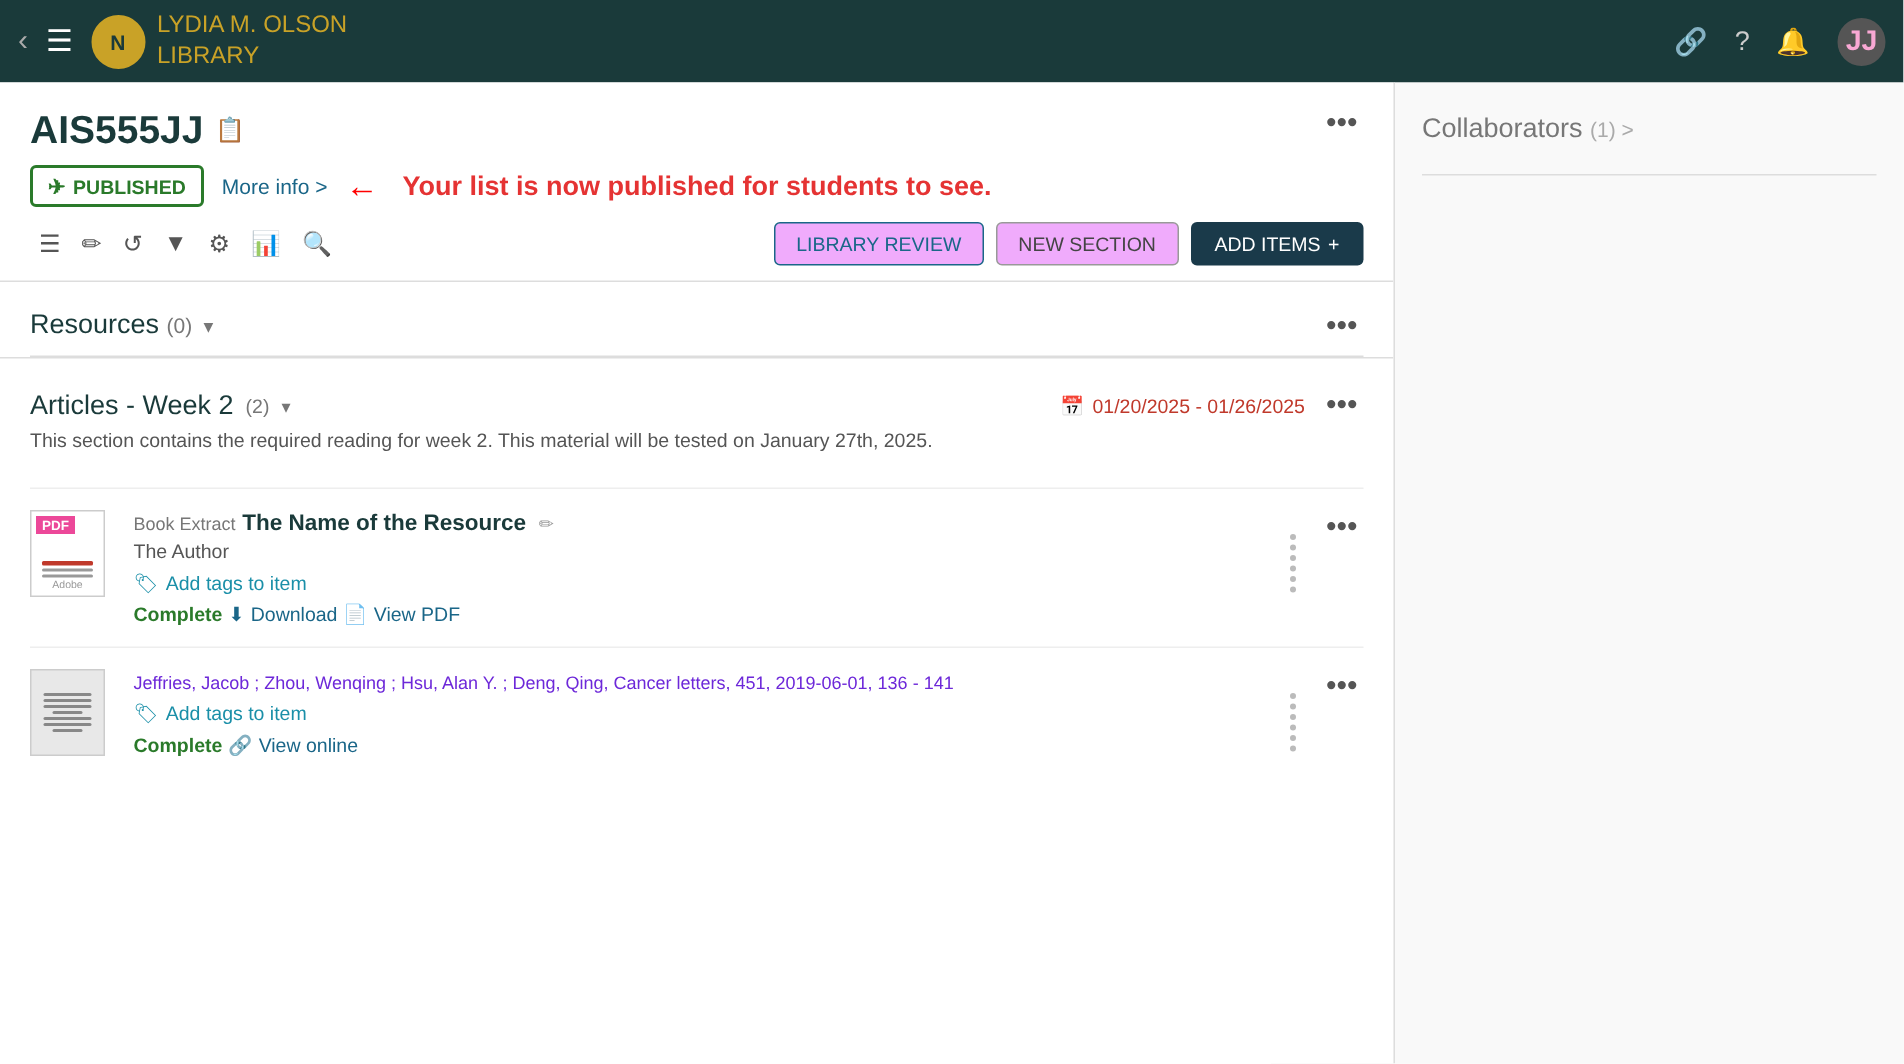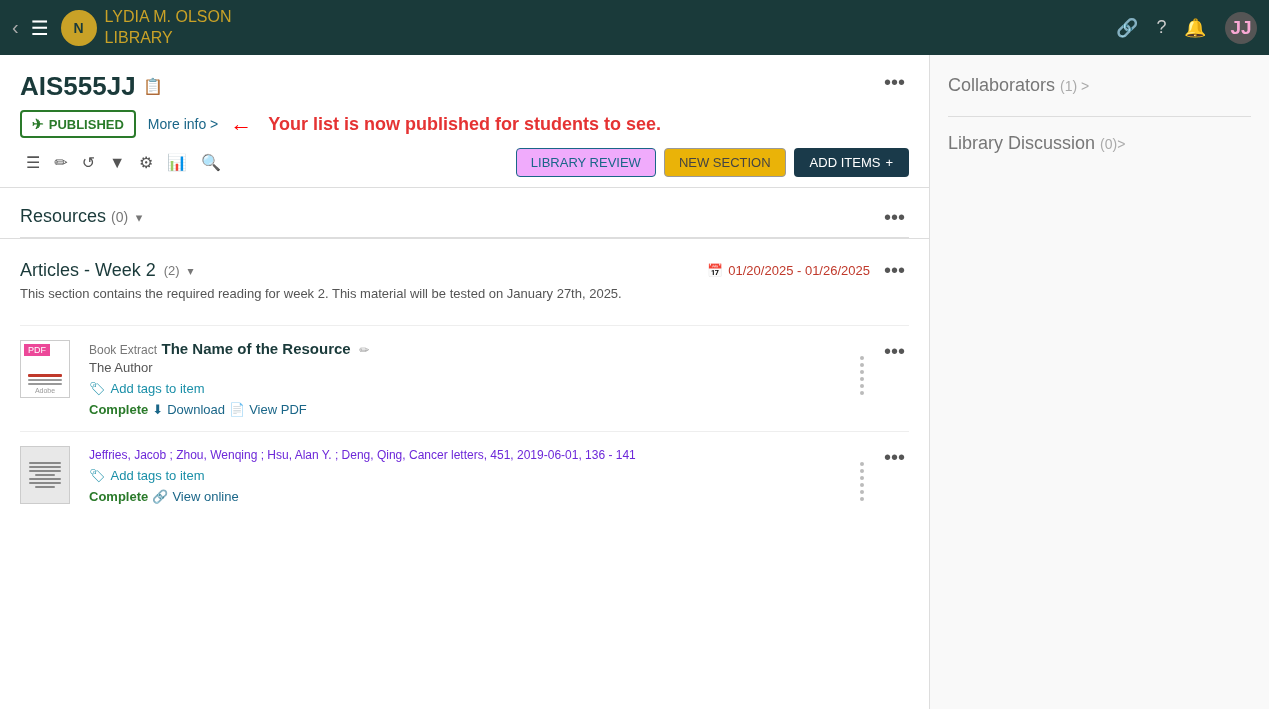--- a/index.html
+++ b/index.html
@@ -194,21 +194,21 @@
     .btn-outline {
       background: #f0abfc;
       border: 1px solid #1a6688;
       color: #1a6688;
       padding: 6px 14px;
       font-size: 13px;
       border-radius: 4px;
       cursor: pointer;
     }
     .btn-secondary {
-      background: #eab308;
+      background: #f0abfc;
       border: 1px solid #999;
       color: #444;
       padding: 6px 14px;
       font-size: 13px;
       border-radius: 4px;
       cursor: pointer;
     }
     .btn-primary {
       background: #1a3a4a;
       border: none;
@@ -322,21 +322,21 @@
       display: flex;
       flex-direction: column;
       align-items: center;
       justify-content: flex-end;
       padding-bottom: 3px;
     }
     .pdf-badge {
       background: #ec4899;
       color: white;
       font-size: 9px;
-      font-weight: normal;
+      font-weight: bold;
       padding: 1px 4px;
       position: absolute;
       top: 3px;
       left: 3px;
     }
     .pdf-lines {
       width: 34px;
     }
     .pdf-line {
       height: 3px;
@@ -652,21 +652,15 @@
   </div>
 
   <div class="sidebar">
     <div class="sidebar-item">
       <span class="sidebar-item-title">
         <span>Collaborators</span>
         <span class="sidebar-count"> <span>(1) &gt;</span></span>
       </span>
     </div>
     <hr class="sidebar-divider">
-    <div class="sidebar-item">
-      <span class="sidebar-item-title">
-        <span>Library Discussion</span>
-        <span class="sidebar-count"> <span>(0)&gt;</span></span>
-      </span>
-    </div>
   </div>
 
 </div>
 
 </body></html>

